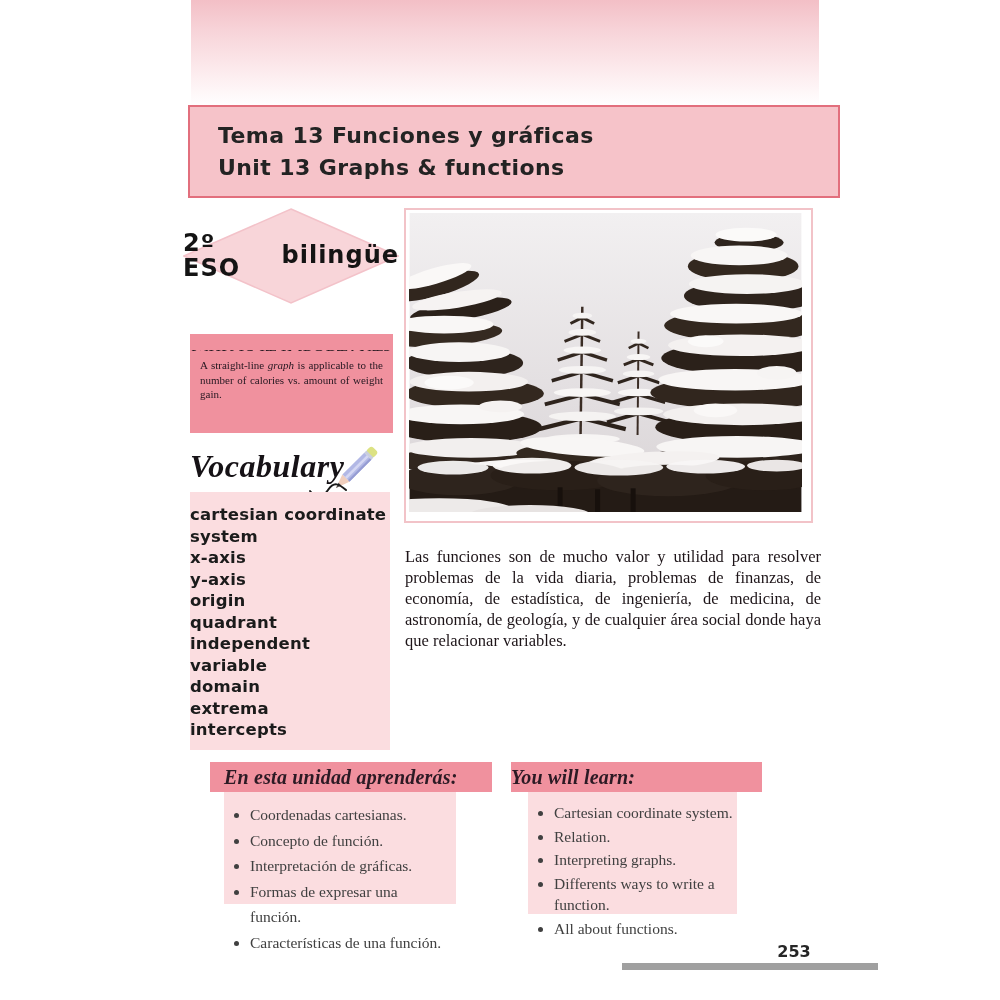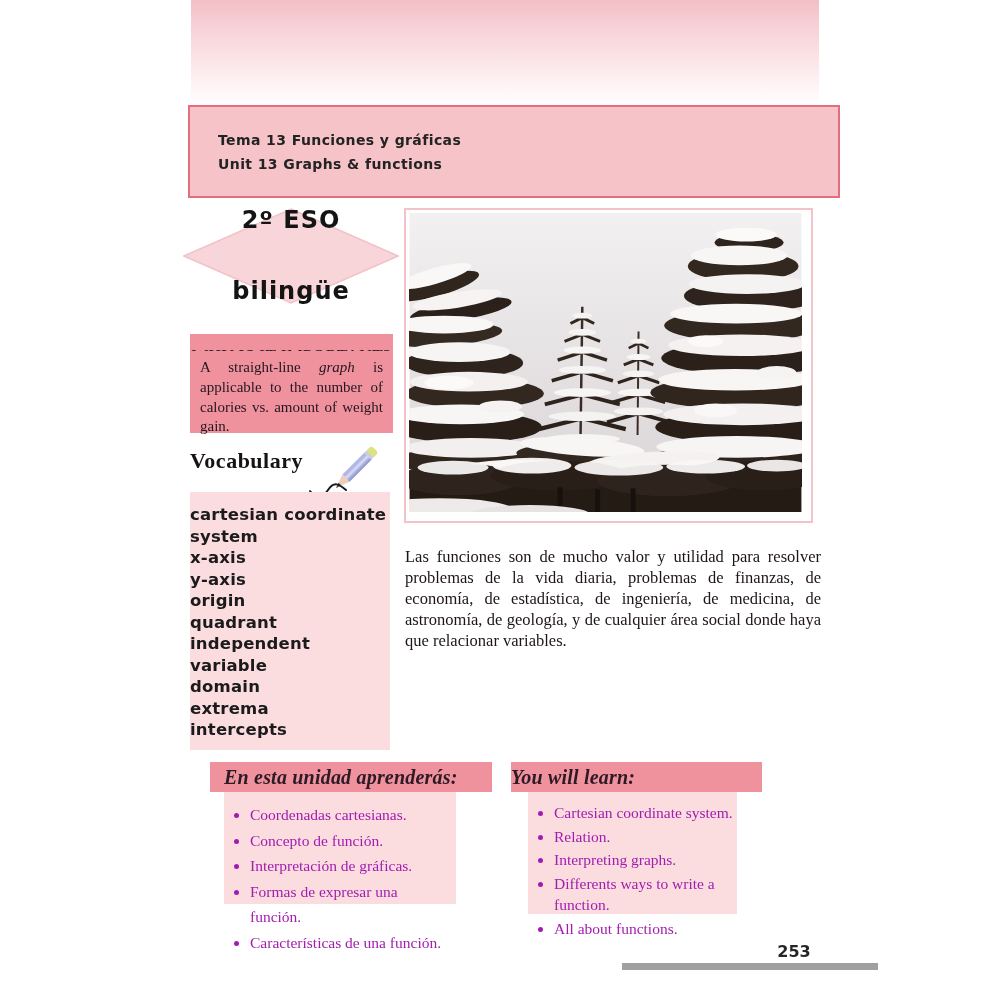--- a/index.html
+++ b/index.html
@@ -8,41 +8,41 @@
 
   
   .grad-band{position:absolute;left:191px;top:0;width:628px;height:106px;
              background:linear-gradient(to bottom,#f3bfc6 0%,#f7d3d8 28%,#fdeef0 72%,#ffffff 100%);}
 
   
   .title-box{position:absolute;left:188px;top:105px;width:620px;height:89px;
              background:#f6c3c9;border:2px solid #e26f7d;
              display:flex;flex-direction:column;justify-content:center;gap:10px;padding-left:28px;}
   .title-box div{font-family:"DejaVu Sans","Liberation Sans",sans-serif;font-weight:bold;
-                 font-size:14px;color:#232323;letter-spacing:.4px;line-height:1;}
+                 font-size:22px;color:#232323;letter-spacing:.4px;line-height:1;}
 
   
   .diamond-wrap{position:absolute;left:183px;top:208px;width:216px;height:96px;}
   .diamond-wrap svg{position:absolute;left:0;top:0;}
   .diamond-text{position:absolute;left:0;top:0;width:100%;height:100%;
-                display:flex;flex-direction:column;align-items:center;justify-content:space-between;gap:14px;}
+                display:flex;flex-direction:row;align-items:center;justify-content:space-between;gap:14px;}
   .diamond-text div{font-family:"DejaVu Sans","Liberation Sans",sans-serif;font-weight:bold;
                     font-size:24px;color:#141414;letter-spacing:1px;line-height:1.05;}
 
   
   .why-box{position:absolute;left:190px;top:303px;width:203px;height:42px;background:#f0919e;
            display:flex;align-items:center;justify-content:center;margin-top:31px;}
   .why-box span{font-size:17.5px;color:#2a1a22;letter-spacing:.3px;}
   .app-box{position:absolute;left:190px;top:351px;width:183px;height:70px;background:#f0919e;
-           padding:7px 10px 5px 10px;text-align:justify;font-size:15px;line-height:1.32;color:#241720;}
+           padding:7px 10px 5px 10px;text-align:justify;font-size:11px;line-height:1.32;color:#241720;}
   .app-box .em{font-style:italic;}
 
   
-  .vocab-heading{position:absolute;left:190px;top:448px;font-size:22px;font-weight:bold;
-                 color:#161216;letter-spacing:.5px;}
+  .vocab-heading{position:absolute;left:190px;top:448px;font-size:32px;font-weight:bold;
+                 font-style:italic;color:#161216;letter-spacing:.5px;}
   .pencil{position:absolute;left:306px;top:428px;}
   .vocab-box{position:absolute;left:190px;top:492px;width:200px;height:244px;background:#fbdde0;
              padding:12px 0 2px 0;}
   .vocab-box div{font-family:"DejaVu Sans","Liberation Sans",sans-serif;font-weight:bold;
                  font-size:16.5px;line-height:21.5px;color:#1b1b1b;letter-spacing:.2px;}
 
   
   .photo{position:absolute;left:404px;top:208px;width:399px;height:305px;
          border:2px solid #f2c3c8;background:#ffffff;padding:3px;}
   .photo svg{display:block;}
@@ -51,21 +51,21 @@
   .intro{position:absolute;left:405px;top:546px;width:416px;text-align:justify;
          font-size:16.5px;line-height:21px;color:#1d1418;}
 
   
   .bar{position:absolute;height:30px;background:#f0919e;display:flex;align-items:center;}
   .bar span{font-weight:bold;font-style:italic;font-size:20px;color:#2c1a24;letter-spacing:.2px;}
   .bar-es{left:210px;top:762px;width:268px;padding-left:14px;}
   .bar-en{left:511px;top:762px;width:251px;}
   .learn-box{position:absolute;background:#fbdde0;}
   .learn-box ul{margin:0;padding:10px 4px 8px 26px;list-style:disc;}
-  .learn-box li{color:#a21caf;}
+  .learn-box li{color:#404040;}
   .box-es{left:224px;top:792px;width:232px;height:112px;}
   .box-es li{font-size:15.5px;line-height:25.5px;}
   .box-en{left:528px;top:792px;width:209px;height:122px;}
   .box-en li{font-size:15.5px;line-height:21.5px;margin-bottom:2px;}
 
   
   .page-num{position:absolute;left:770px;top:942px;width:48px;text-align:center;
             font-family:"DejaVu Sans","Liberation Sans",sans-serif;font-weight:bold;
             font-size:16px;color:#262626;}
   .footer-bar{position:absolute;left:622px;top:963px;width:256px;height:7px;background:#a0a0a0;}

